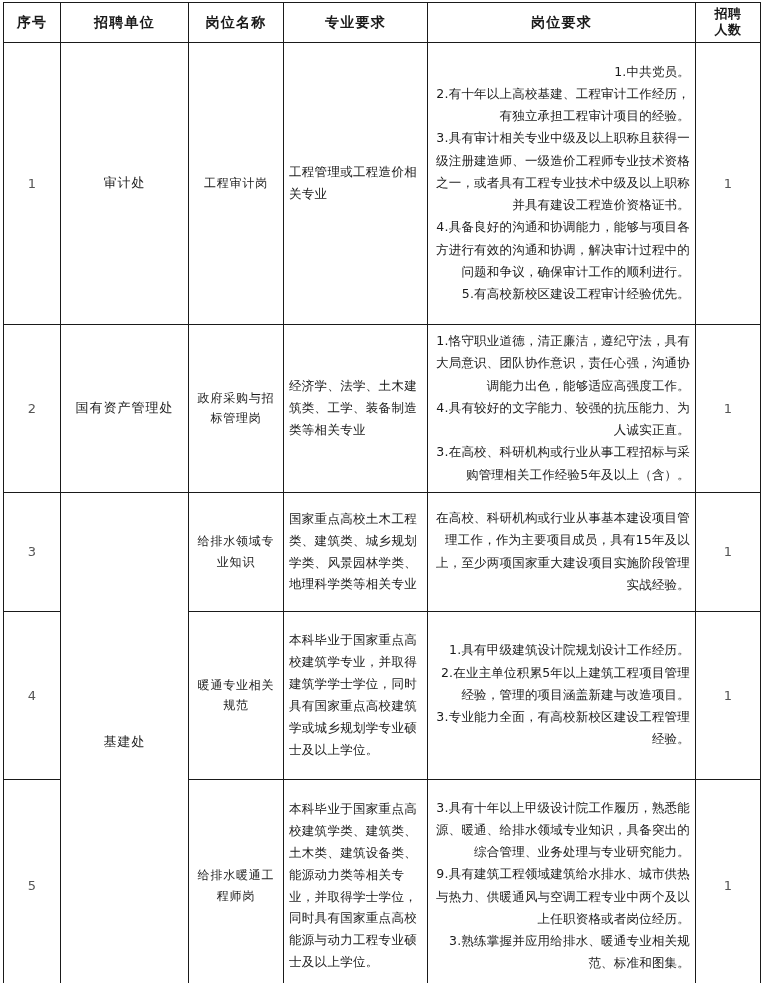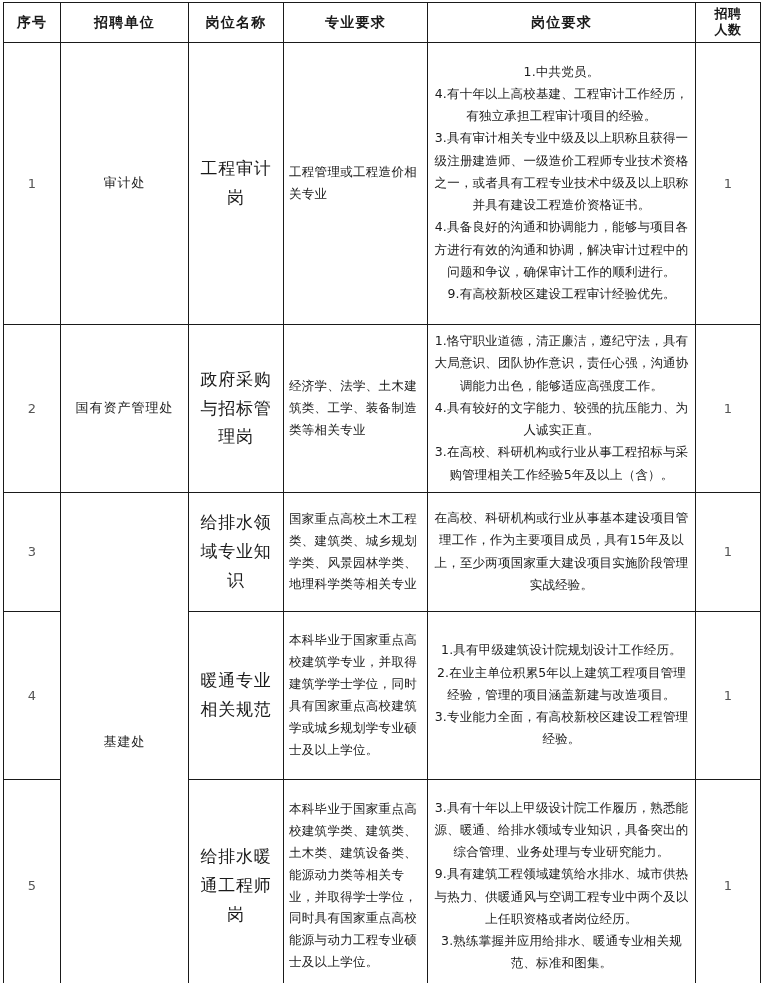--- a/index.html
+++ b/index.html
@@ -62,33 +62,33 @@
     font-family: "DejaVu Sans", "Liberation Sans", sans-serif;
   }
   td.unit {
     text-align: center;
     font-size: 13px;
     letter-spacing: 1px;
     line-height: 1.5;
   }
   td.post {
     text-align: center;
-    font-size: 17px;
+    font-size: 12px;
     letter-spacing: 0.8px;
     line-height: 1.7;
   }
   td.major {
     text-align: left;
     font-size: 12.5px;
     line-height: 1.75;
     letter-spacing: 0.3px;
     vertical-align: middle;
   }
   td.req {
-    text-align: center;
+    text-align: right;
     font-size: 12.5px;
     line-height: 1.78;
     letter-spacing: 0.2px;
     vertical-align: middle;
   }
   td.count {
     text-align: center;
     font-size: 13px;
     color: #555;
   }
@@ -122,24 +122,24 @@
     </thead>
     <tbody>
 
       <tr style="height:282px">
         <td class="seq">1</td>
         <td class="unit">审计处</td>
         <td class="post">工程审计岗</td>
         <td class="major">工程管理或工程造价相关专业</td>
         <td class="req">
           <span class="req-line">1.中共党员。</span>
-          <span class="req-line">4.有十年以上高校基建、工程审计工作经历，有独立承担工程审计项目的经验。</span>
+          <span class="req-line">2.有十年以上高校基建、工程审计工作经历，有独立承担工程审计项目的经验。</span>
           <span class="req-line">3.具有审计相关专业中级及以上职称且获得一级注册建造师、一级造价工程师专业技术资格之一，或者具有工程专业技术中级及以上职称并具有建设工程造价资格证书。</span>
           <span class="req-line">4.具备良好的沟通和协调能力，能够与项目各方进行有效的沟通和协调，解决审计过程中的问题和争议，确保审计工作的顺利进行。</span>
-          <span class="req-line">9.有高校新校区建设工程审计经验优先。</span>
+          <span class="req-line">5.有高校新校区建设工程审计经验优先。</span>
         </td>
         <td class="count">1</td>
       </tr>
 
       <tr style="height:168px">
         <td class="seq">2</td>
         <td class="unit">国有资产管理处</td>
         <td class="post">政府采购与招标管理岗</td>
         <td class="major">经济学、法学、土木建筑类、工学、装备制造类等相关专业</td>
         <td class="req">

